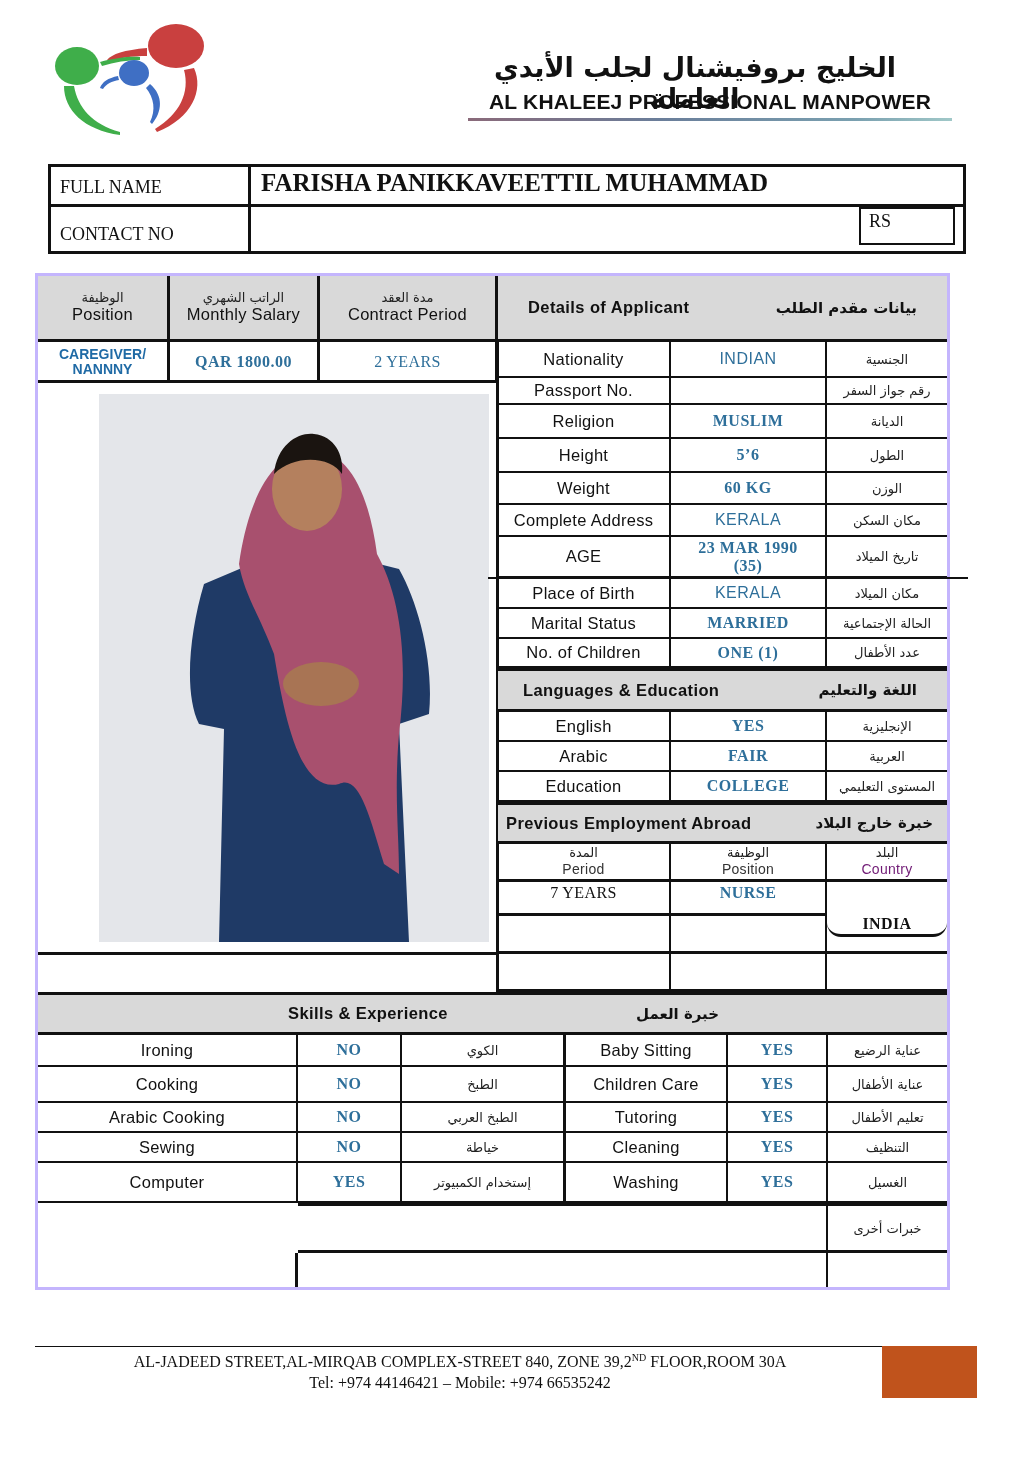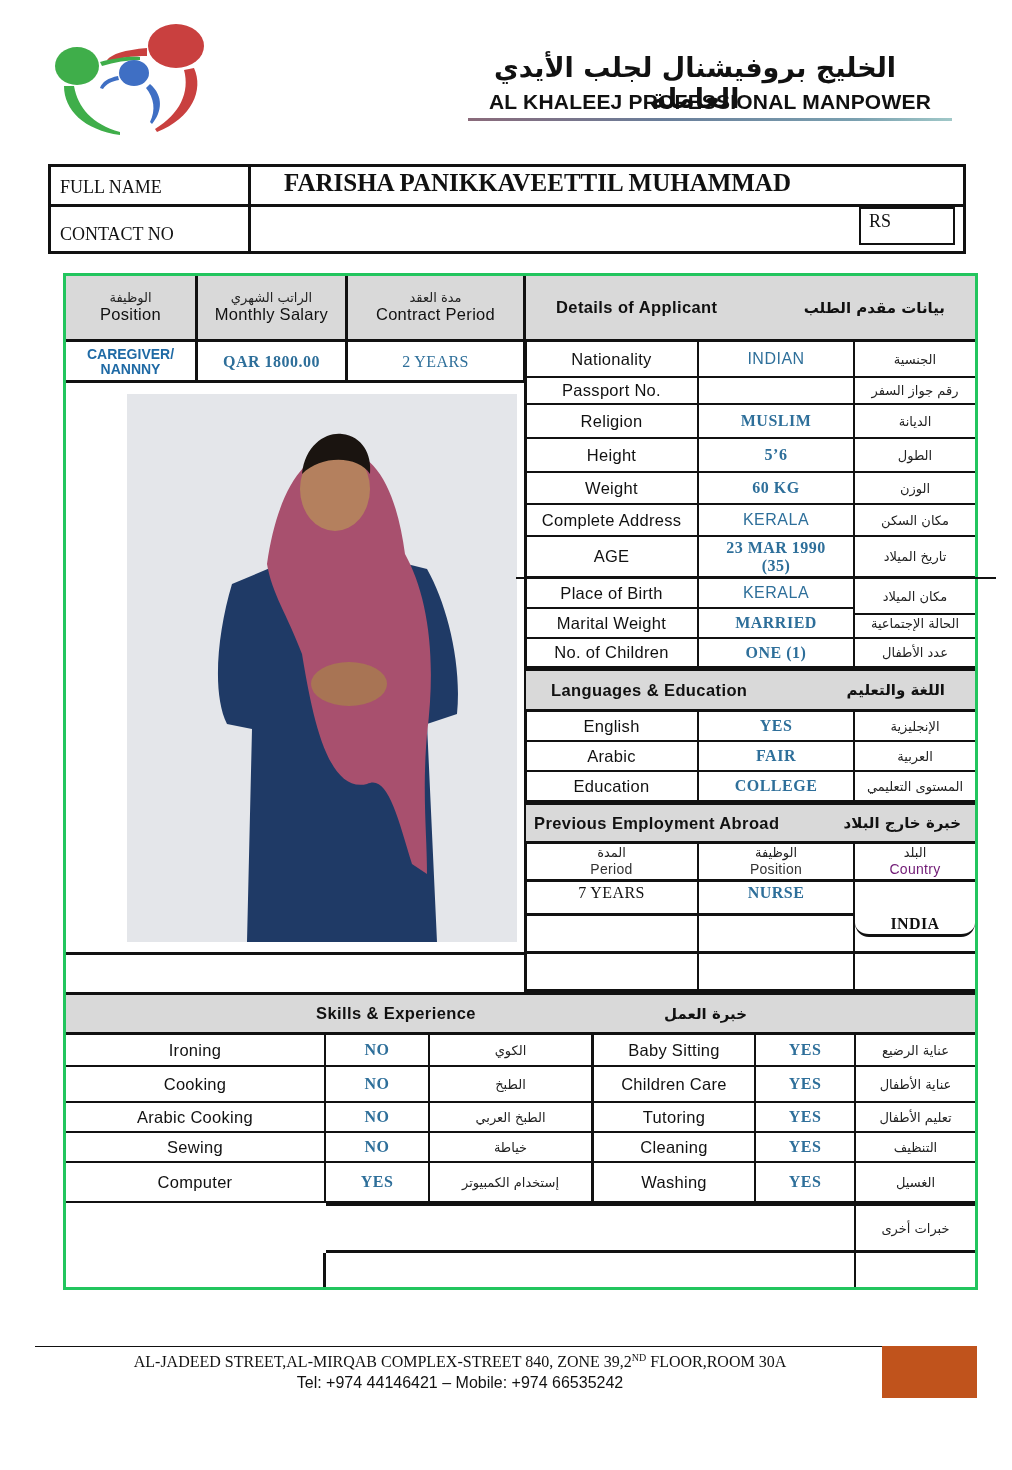--- a/index.html
+++ b/index.html
@@ -9,45 +9,45 @@
   .brand-ar { position: absolute; left: 470px; top: 52px; width: 450px; text-align: center; font-family: "DejaVu Sans", sans-serif; font-weight: bold; font-size: 27px; direction: rtl; color: #111; }
   .brand-en { position: absolute; left: 468px; top: 90px; width: 484px; text-align: center; font-family: "Liberation Sans", sans-serif; font-weight: bold; font-size: 21px; letter-spacing: 0.2px; color: #111; }
   .brand-line { position: absolute; left: 468px; top: 118px; width: 484px; height: 3px; background: linear-gradient(to right, #8a6a7a, #6a7e9a 40%, #7aa0b0 80%, #a0c8c8); }
 
   
   .name-block { position: absolute; left: 48px; top: 164px; width: 918px; height: 90px; border: 3px solid #111; }
   .nb-row { position: absolute; left: 0; width: 100%; }
   .nb-row1 { top: 0; height: 40px; border-bottom: 3px solid #111; }
   .nb-row2 { top: 40px; height: 44px; }
   .nb-label { position: absolute; left: 0; top: 0; width: 200px; height: 100%; border-right: 3px solid #111; font-family: "Liberation Serif", serif; font-size: 18px; padding-left: 9px; display: flex; align-items: flex-end; padding-bottom: 6px; }
-  .nb-value { position: absolute; left: 210px; top: 2px; font-family: "Liberation Serif", serif; font-weight: bold; font-size: 25px; margin-left: 23px; }
+  .nb-value { position: absolute; left: 210px; top: 2px; font-family: "Liberation Serif", serif; font-weight: bold; font-size: 25px; }
   .rs-box { position: absolute; right: 8px; top: 0px; width: 96px; height: 38px; border: 2px solid #111; font-family: "Liberation Serif", serif; font-size: 18px; padding: 2px 0 0 8px; }
 
   
-  .form { position: absolute; left: 35px; top: 273px; width: 915px; height: 1017px; border: 3px solid #22c55e; margin-left: 28px; }
+  .form { position: absolute; left: 35px; top: 273px; width: 915px; height: 1017px; border: 3px solid #c4b5fd; }
   .cell { position: absolute; border-color: #111; border-style: solid; border-width: 0; display: flex; align-items: center; justify-content: center; text-align: center; }
   .grey { background: #d9d9d9; }
   .lbl { font-family: "Liberation Sans", sans-serif; font-size: 16.5px; color: #111; letter-spacing: 0.3px; }
   .ar { font-family: "DejaVu Sans", sans-serif; font-size: 13px; direction: rtl; color: #222; }
   .ar-b { font-family: "DejaVu Sans", sans-serif; font-size: 15px; font-weight: bold; direction: rtl; color: #111; }
   .val-serif { font-family: "Liberation Serif", serif; font-weight: bold; font-size: 16px; color: #2e6f9a; letter-spacing: 0.5px; }
   .val-sans { font-family: "Liberation Sans", sans-serif; font-size: 16px; color: #2e6f9a; letter-spacing: 0.5px; }
   .val-sans-b { font-family: "Liberation Sans", sans-serif; font-weight: bold; font-size: 14px; color: #1f6aa5; }
   .val-black { font-family: "Liberation Serif", serif; font-size: 16px; color: #111; letter-spacing: 0.4px; }
   .hdr { font-family: "Liberation Sans", sans-serif; font-weight: bold; font-size: 16.5px; letter-spacing: 0.4px; }
   .stack { flex-direction: column; line-height: 1.15; }
   .hline { position: absolute; background: #111; }
   .vline { position: absolute; background: #111; }
 
   .photo { position: absolute; left: 61px; top: 118px; width: 390px; height: 548px; overflow: hidden; background: #e6e8eb; }
 
   
   .foot-line { position: absolute; left: 35px; top: 1346px; width: 850px; height: 1px; background: #111; }
   .foot-addr { position: absolute; left: 35px; top: 1352px; width: 850px; text-align: center; font-family: "Liberation Serif", serif; font-size: 16px; color: #111; }
-  .foot-tel { position: absolute; left: 35px; top: 1374px; width: 850px; text-align: center; font-family: Liberation Sans, sans-serif; font-size: 16px; color: #111; }
+  .foot-tel { position: absolute; left: 35px; top: 1374px; width: 850px; text-align: center; font-family: Liberation Serif, serif; font-size: 16px; color: #111; }
   .foot-box { position: absolute; left: 882px; top: 1346px; width: 95px; height: 52px; background: #c0531c; }
   sup { font-size: 10px; }
 </style>
 </head>
 <body>
 
 <svg class="logo" viewBox="0 0 160 118">
   <path d="M95 28 C 72 30, 60 34, 55 40 L 57 42 C 66 38, 80 36, 95 36 Z" fill="#c9403f"></path>
   <ellipse cx="124" cy="26" rx="28" ry="22" fill="#c9403f"></ellipse>
   <path d="M142 48 C 152 70, 140 98, 105 112 L 103 109 C 128 94, 138 72, 132 50 Z" fill="#c9403f"></path>
@@ -132,22 +132,22 @@
       <div class="cell val-sans" style="left:633px;top:229px;width:156px;height:32px;border-right-width:2px;border-bottom-width:2px;color:#2e6f9a;">KERALA</div>
       <div class="cell ar" style="left:789px;top:229px;width:120px;height:32px;border-bottom-width:2px;">مكان السكن</div>
       <div class="cell lbl" style="left:460px;top:261px;width:173px;height:42px;border-right-width:2px;border-bottom-width:3px;">AGE</div>
       <div class="cell val-serif" style="left:633px;top:261px;width:156px;height:42px;border-right-width:2px;border-bottom-width:3px;color:#2e6f9a;flex-direction:column;line-height:1.1;">
         <span>23 MAR 1990</span>
         <span>(35)</span>
       </div>
       <div class="cell ar" style="left:789px;top:261px;width:120px;height:42px;border-bottom-width:3px;">تاريخ الميلاد</div>
       <div class="cell lbl" style="left:460px;top:303px;width:173px;height:30px;border-right-width:2px;border-bottom-width:2px;">Place of Birth</div>
       <div class="cell val-sans" style="left:633px;top:303px;width:156px;height:30px;border-right-width:2px;border-bottom-width:2px;color:#2e6f9a;">KERALA</div>
-      <div class="cell ar" style="left:789px;top:303px;width:120px;height:36px;border-bottom-width:2px;">مكان الميلاد</div>
-      <div class="cell lbl" style="left:460px;top:333px;width:173px;height:30px;border-right-width:2px;border-bottom-width:2px;">Marital Weight</div>
+      <div class="cell ar" style="left:789px;top:303px;width:120px;height:30px;border-bottom-width:2px;">مكان الميلاد</div>
+      <div class="cell lbl" style="left:460px;top:333px;width:173px;height:30px;border-right-width:2px;border-bottom-width:2px;">Marital Status</div>
       <div class="cell val-serif" style="left:633px;top:333px;width:156px;height:30px;border-right-width:2px;border-bottom-width:2px;color:#2e6f9a;">MARRIED</div>
       <div class="cell ar" style="left:789px;top:333px;width:120px;height:30px;border-bottom-width:2px;">الحالة الإجتماعية</div>
       <div class="cell lbl" style="left:460px;top:363px;width:173px;height:29px;border-right-width:2px;border-bottom-width:2px;">No. of Children</div>
       <div class="cell val-serif" style="left:633px;top:363px;width:156px;height:29px;border-right-width:2px;border-bottom-width:2px;color:#2e6f9a;">ONE (1)</div>
       <div class="cell ar" style="left:789px;top:363px;width:120px;height:29px;border-bottom-width:2px;">عدد الأطفال</div>
       <div class="hline" style="left:450px;top:301px;width:480px;height:2px;"></div>
       <div class="cell grey" style="left:460px;top:392px;width:449px;height:44px;border-bottom-width:3px;border-top-width:3px;justify-content:space-between;padding:0 30px 0 25px;">
         <span class="hdr">Languages &amp; Education</span>
         <span class="ar-b">اللغة والتعليم</span>
       </div>

